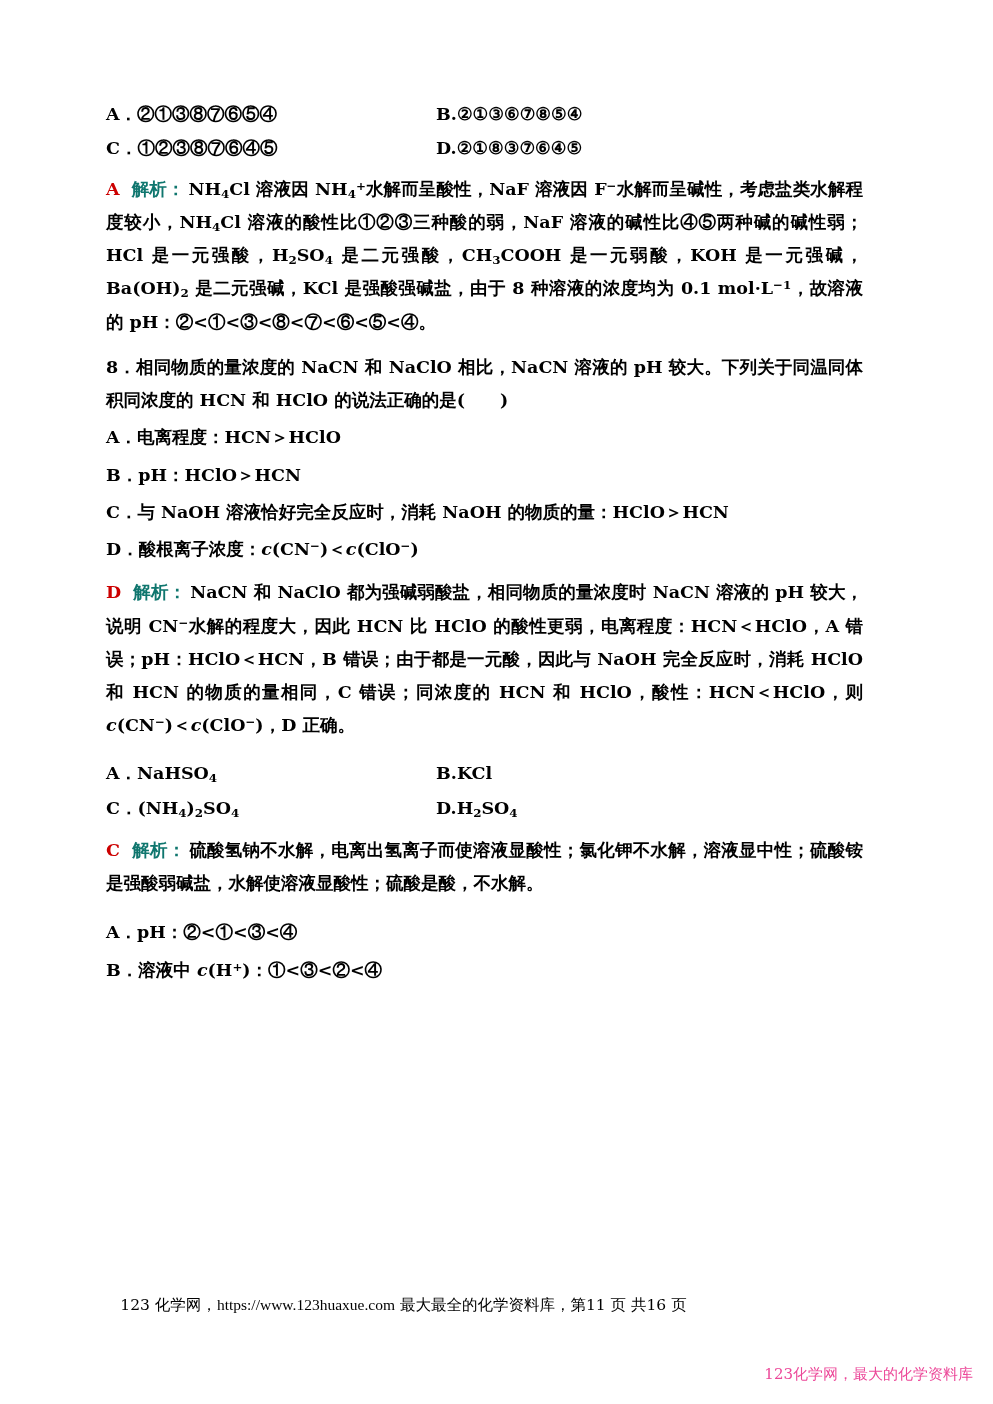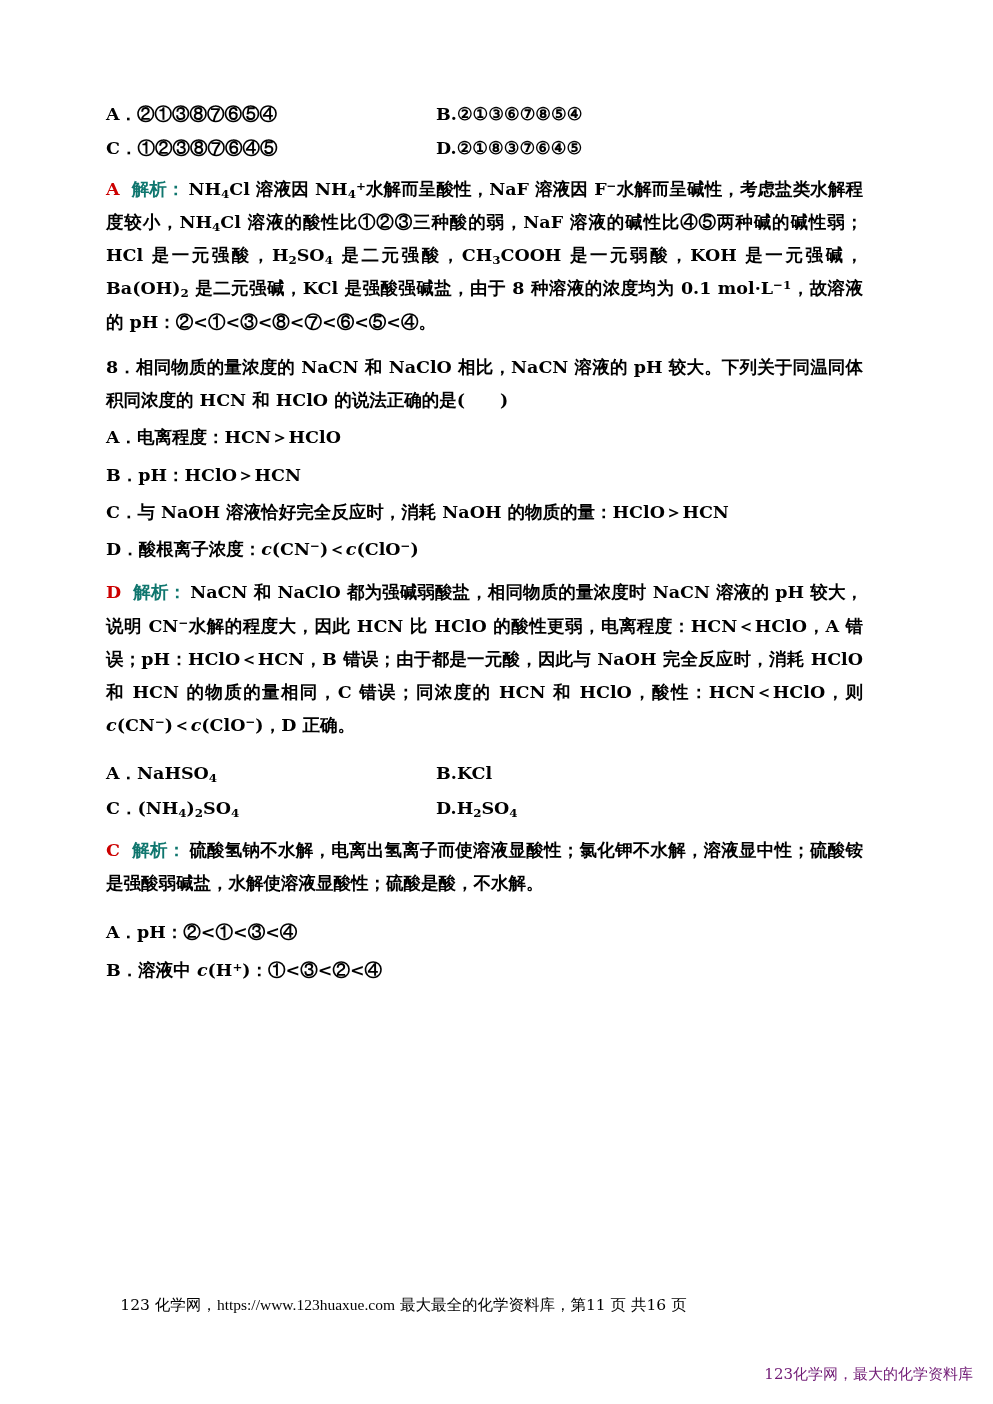--- a/index.html
+++ b/index.html
@@ -67,21 +67,21 @@
     font-size: 15.5px;
     font-family: "DejaVu Serif", "Liberation Serif", serif;
     color: #000000;
   }
   .footer .url { font-family: "Liberation Serif", serif; }
   .watermark {
     position: absolute;
     right: 20px;
     bottom: 20px;
     font-size: 15px;
-    color: #701a75;
+    color: #ec4899;
     font-family: "DejaVu Serif", "Liberation Serif", serif;
   }
   .spacer-sm { height: 4px; }
 </style>
 </head>
 <body>
 
 <div class="page">
 
   <div class="opt-row">

